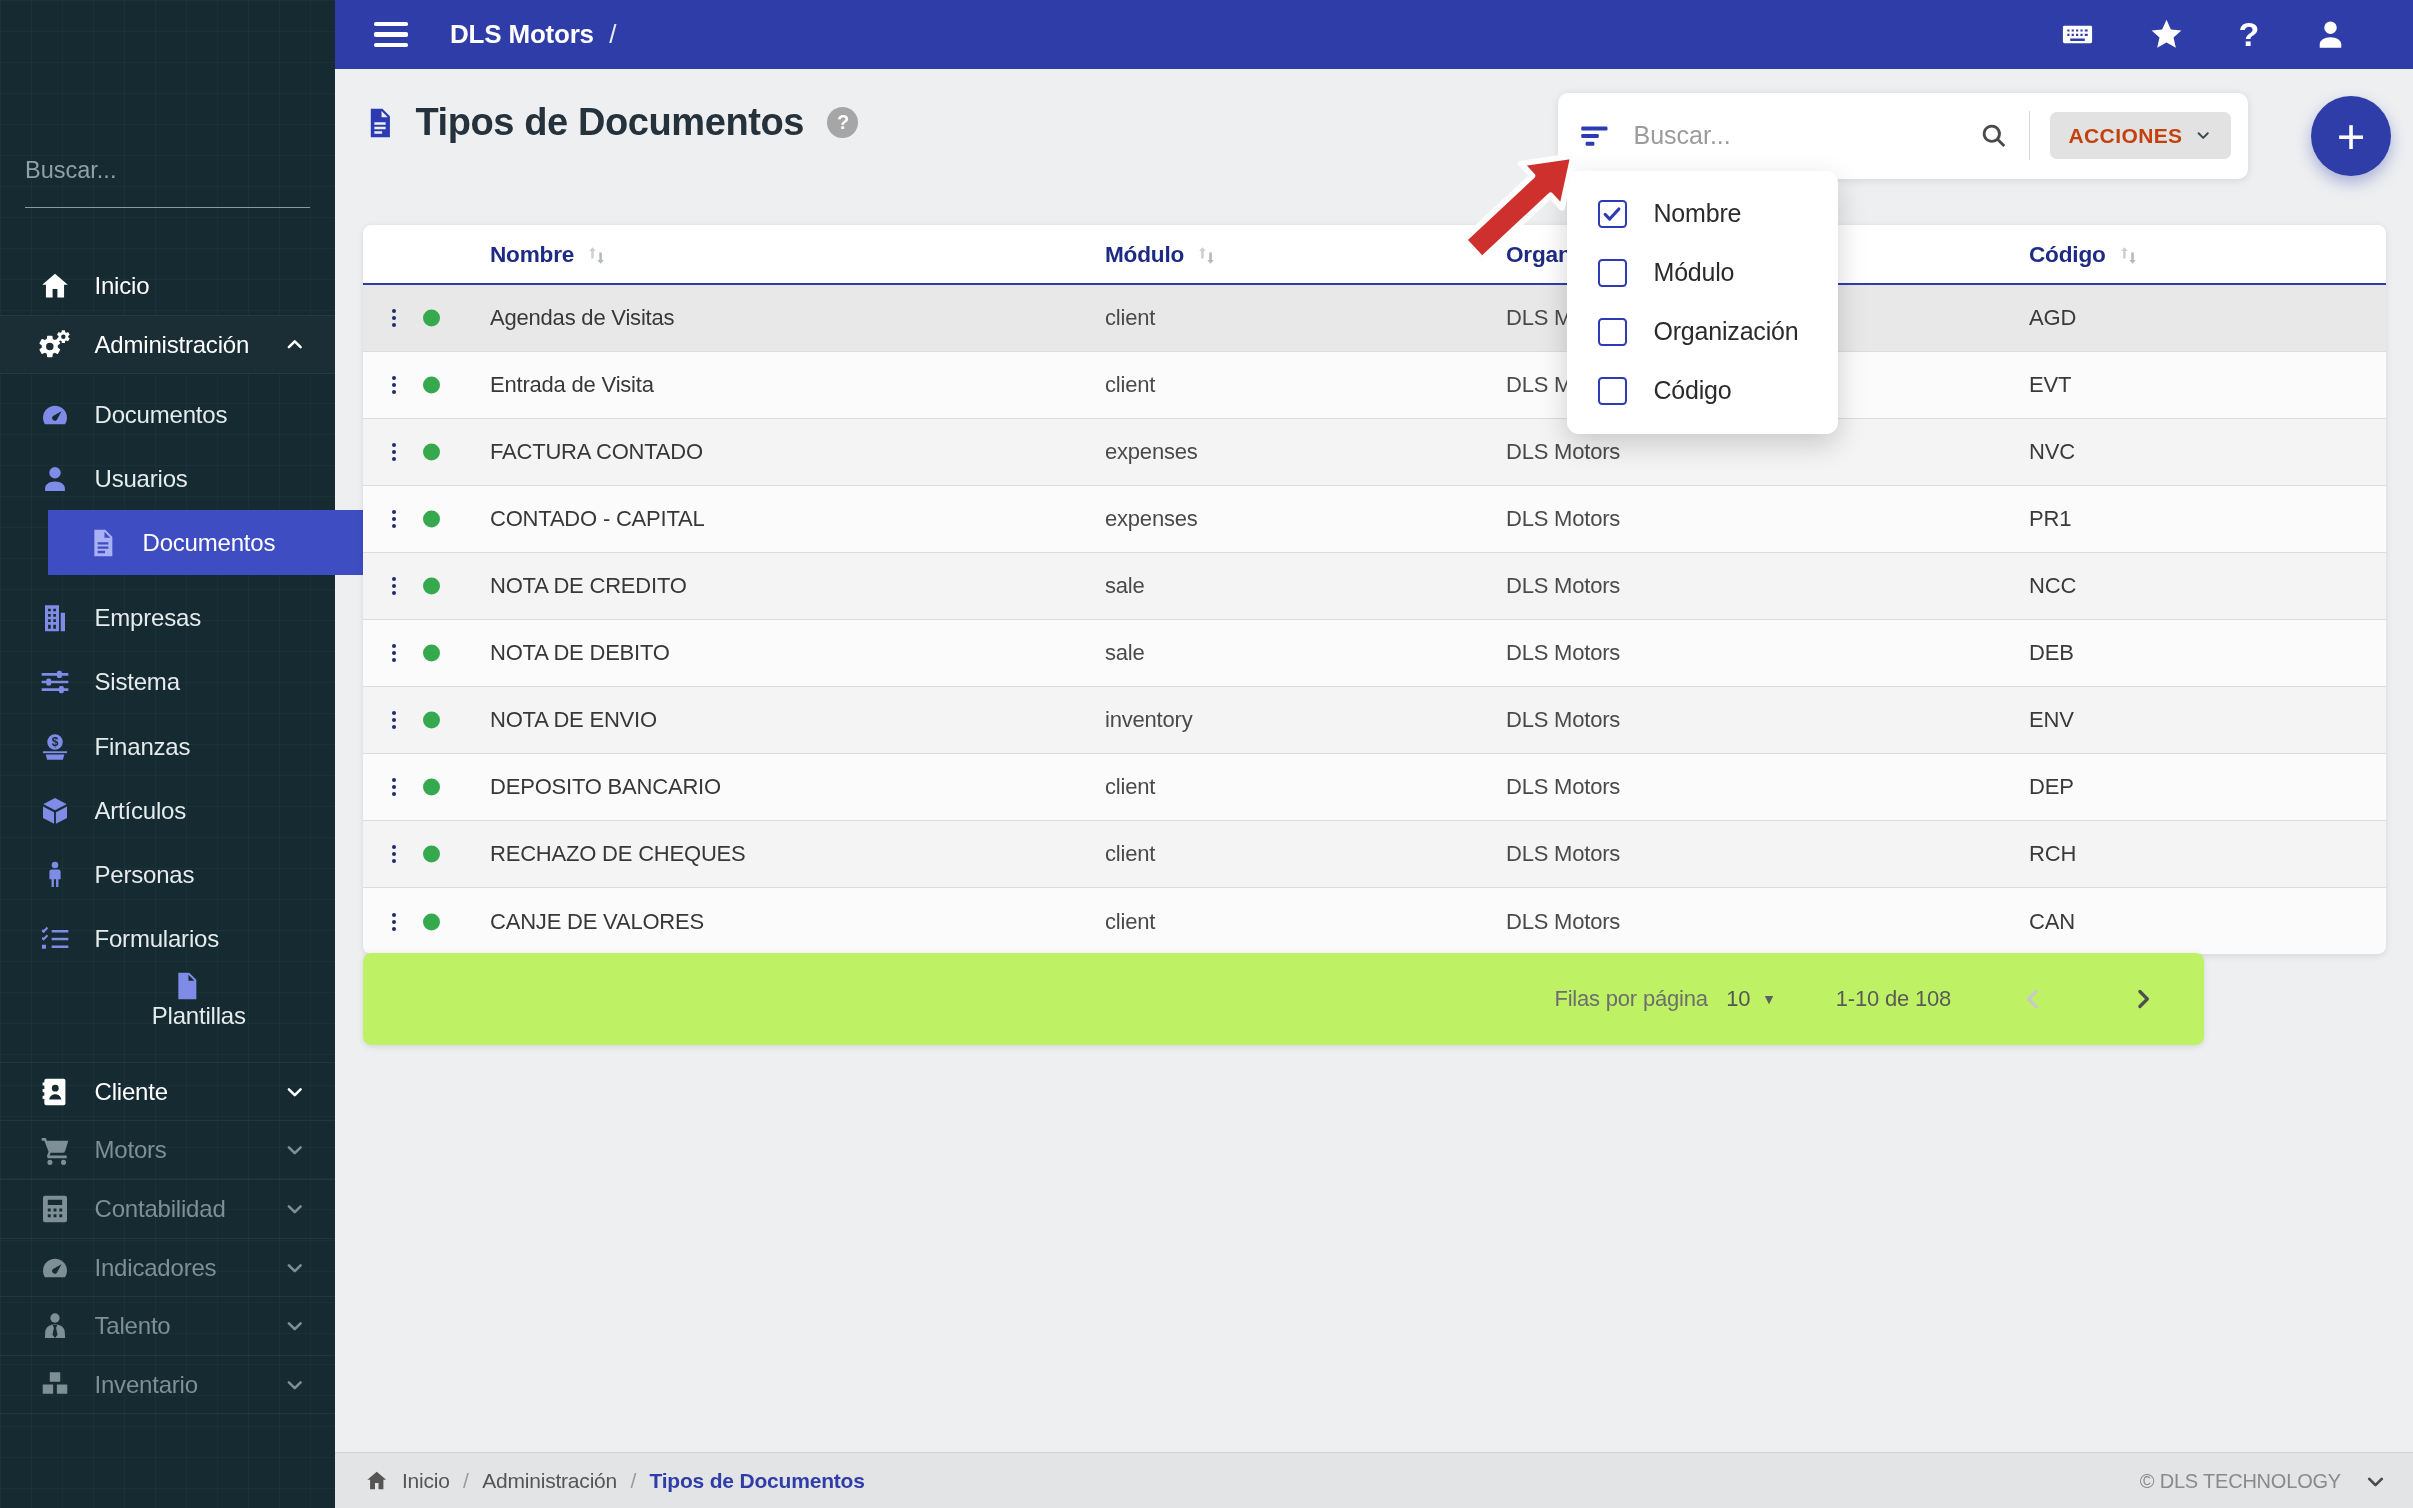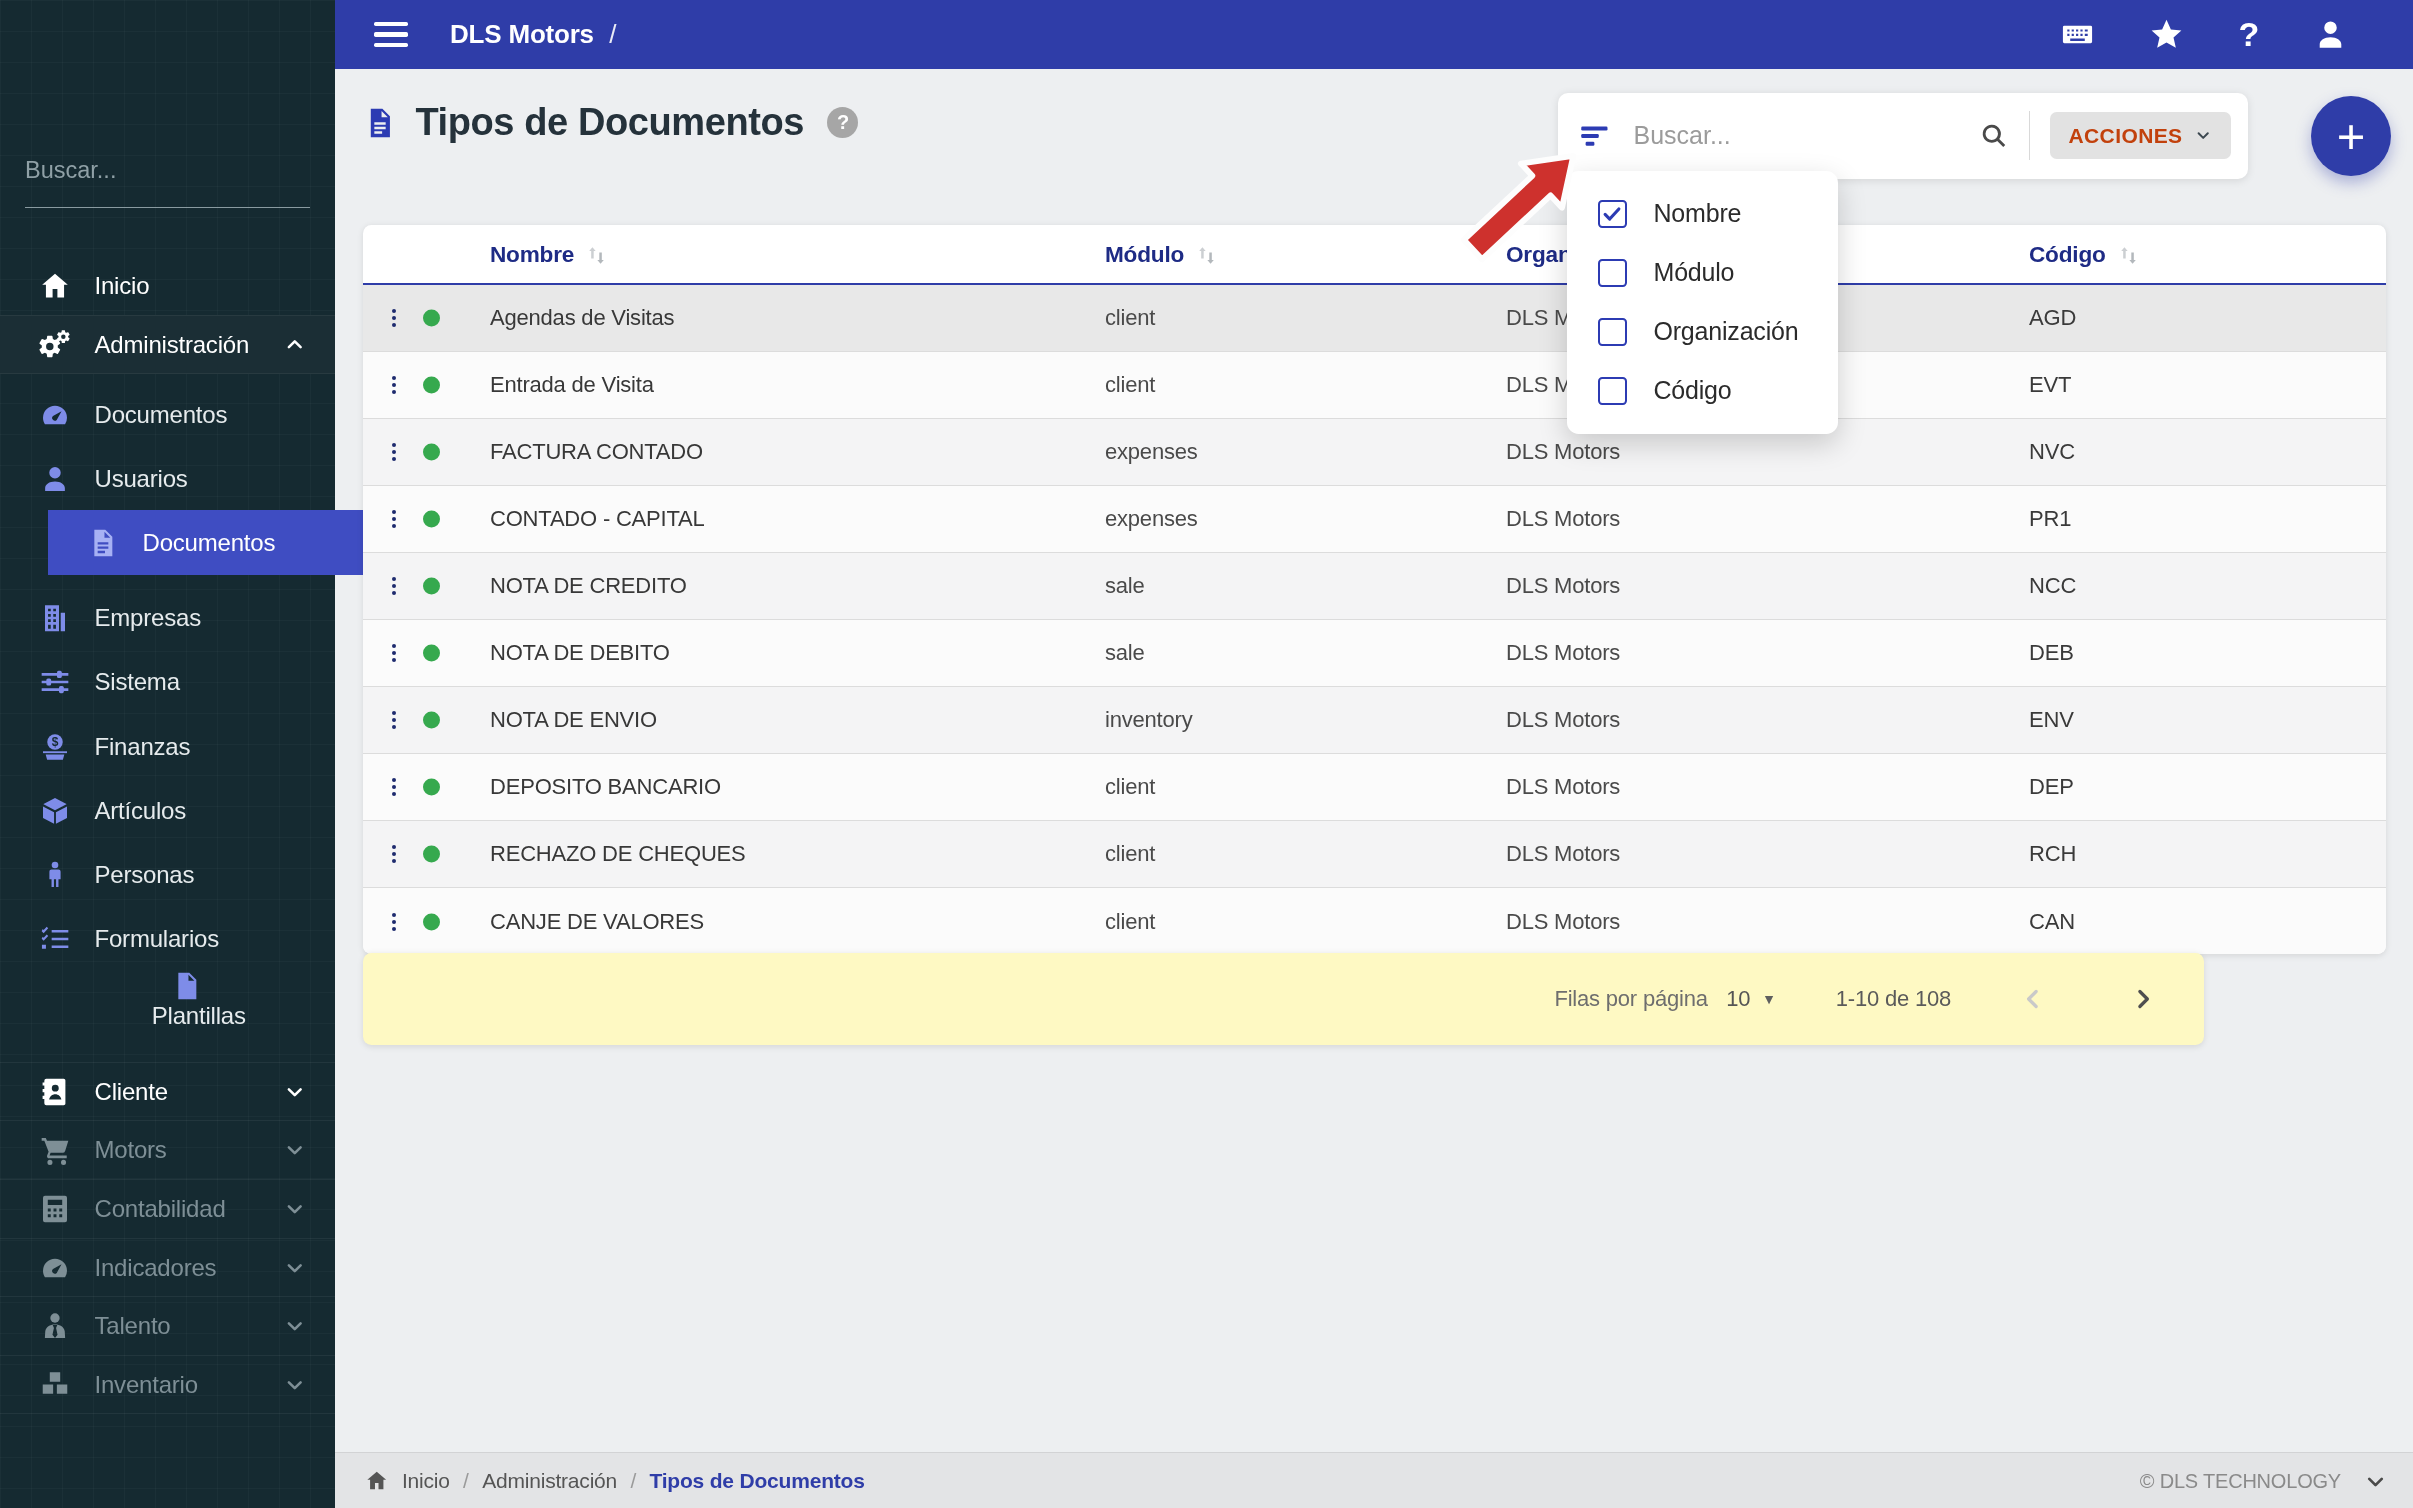--- a/index.html
+++ b/index.html
@@ -102,21 +102,21 @@
   .cb{width:28.5px;height:28.5px;border:2.5px solid var(--accent);border-radius:4.2px;flex:0 0 28.5px;display:flex;
     align-items:center;justify-content:center;}
   .cb .ic{width:22px;height:22px;color:var(--accent);visibility:hidden;}
   .fm-item.checked .cb .ic{visibility:visible;}
   .fm-item .lbl{margin-left:27px;font-size:25px;color:#2b2b2b;}
 
   
   .arrow-wrap{position:absolute;left:1115px;top:50px;width:168px;height:159px;z-index:60;pointer-events:none;}
 
   
-  .pager-card{position:absolute;left:28px;top:884px;width:1841px;height:92px;background:#fef9c3;border-radius:8.4px;
+  .pager-card{position:absolute;left:28px;top:884px;width:1841px;height:92px;background:#bef264;border-radius:8.4px;
     box-shadow:0 1.7px 6.7px rgba(0,0,0,.10);display:flex;align-items:center;justify-content:flex-end;
     padding-right:46px;z-index:10;}
   .pager-card .lab{font-size:22px;color:#6e6e6e;}
   .rpp{display:flex;align-items:center;gap:11.7px;margin-left:18.4px;cursor:pointer;}
   .rpp .v{font-size:22px;color:#555;}
   .rpp .car{font-size:14.2px;color:#5f5f5f;}
   .range{font-size:22px;color:#5a5a5a;margin-left:60px;}
   .pnav{width:30px;height:30px;cursor:pointer;}
   .pnav.prev{color:#C9C9C9;margin-left:67px;}
   .pnav.next{color:#4f4f4f;margin-left:80px;}

